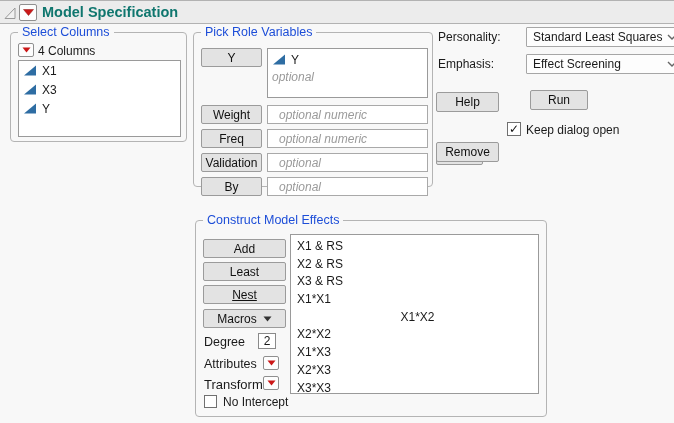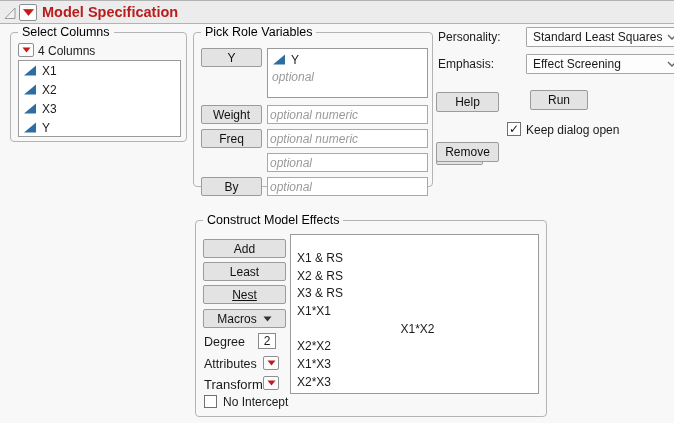--- a/index.html
+++ b/index.html
@@ -14,48 +14,48 @@
     position:absolute;left:0;top:0;width:674px;height:24px;
     background:#ececec;border-top:1px solid #b2b2b2;border-bottom:1px solid #b2b2b2;
     box-sizing:border-box;display:flex;align-items:center;
   }
   .disclosure{position:absolute;left:3px;top:5px;width:14px;height:14px;}
   .redtri-btn{
     position:absolute;left:19px;top:3px;width:18px;height:17px;
     background:#fdfdfd;border:1px solid #8f8f8f;border-radius:2px;
     box-sizing:border-box;display:flex;align-items:center;justify-content:center;cursor:pointer;
   }
-  .page-title{position:absolute;left:42px;top:3px;font-size:14.5px;font-weight:bold;color:#b91c1c;}
+  .page-title{position:absolute;left:42px;top:3px;font-size:14.5px;font-weight:bold;color:#0f766e;}
 
   
   .groupbox{
     position:absolute;border:1px solid #b4b4b4;border-radius:4px;box-sizing:border-box;
   }
   .groupbox>.gb-label{
     position:absolute;top:-8px;left:7px;background:#f8f8f8;padding:0 4px;
-    font-size:12.5px;color:#000000;white-space:nowrap;
+    font-size:12.5px;color:#1d4ed8;white-space:nowrap;
   }
 
   
   .btn{
     position:absolute;background:#e3e3e3;border:1px solid #9b9b9b;border-radius:2px;
     box-sizing:border-box;display:flex;align-items:center;justify-content:center;
     font-size:12px;color:#111;cursor:pointer;white-space:nowrap;
   }
   .listbox{
     position:absolute;background:#fff;border:1px solid #9a9a9a;box-sizing:border-box;overflow:hidden;
   }
   .lb-row{height:19px;display:flex;align-items:center;padding-left:4px;gap:5px;cursor:default;}
   .lb-row .txt{white-space:nowrap;}
   .icon14{width:14px;height:13px;flex:0 0 auto;}
 
   .inputbox{
     position:absolute;background:#fff;border:1px solid #a9a9a9;box-sizing:border-box;
     font-family:"Liberation Sans","DejaVu Sans",sans-serif;font-size:12px;color:#1a1a1a;
-    padding:0 2px;outline:none;
+    padding:0 11px;outline:none;
   }
   .inputbox::placeholder{font-style:italic;color:#9a9a9a;opacity:1;}
   .ph{font-style:italic;color:#9a9a9a;}
 
   .dropdown{
     position:absolute;background:#fdfdfd;border:1px solid #a6a6a6;box-sizing:border-box;
     display:flex;align-items:center;padding:0 6px;cursor:pointer;border-radius:1px;margin-left:28px;
   }
   .dropdown .dd-text{flex:1;white-space:nowrap;overflow:hidden;}
   .chev{width:10px;height:8px;flex:0 0 auto;margin-left:4px;}
@@ -103,26 +103,20 @@
       <div class="lb-row">
         <svg class="icon14" viewBox="0 0 14 13">
             <polygon points="1,11.5 13,11.5 13,1.5" fill="#2e6da3"></polygon>
           </svg>
         <span class="txt">X1</span>
       </div>
       <div class="lb-row">
         <svg class="icon14" viewBox="0 0 14 13">
             <polygon points="1,11.5 13,11.5 13,1.5" fill="#2e6da3"></polygon>
           </svg>
-        <span class="txt">X2</span>
-      </div>
-      <div class="lb-row">
-        <svg class="icon14" viewBox="0 0 14 13">
-            <polygon points="1,11.5 13,11.5 13,1.5" fill="#2e6da3"></polygon>
-          </svg>
         <span class="txt">X3</span>
       </div>
       <div class="lb-row">
         <svg class="icon14" viewBox="0 0 14 13">
             <polygon points="1,11.5 13,11.5 13,1.5" fill="#2e6da3"></polygon>
           </svg>
         <span class="txt">Y</span>
       </div>
     </div>
   </div>
@@ -142,20 +136,21 @@
         <span class="ph">optional</span>
       </div>
     </div>
 
     <div class="btn" style="left:7px;top:72px;width:61px;height:19px;">Weight</div>
     <input class="inputbox" style="left: 73px; top: 72px; width: 161px; height: 19px;" readonly="" placeholder="optional numeric">
 
     <div class="btn" style="left:7px;top:96px;width:61px;height:19px;">Freq</div>
     <input class="inputbox" style="left: 73px; top: 96px; width: 161px; height: 19px;" readonly="" placeholder="optional numeric">
 
+    <div class="btn" style="left:7px;top:120px;width:61px;height:19px;">Validation</div>
     <input class="inputbox" style="left: 73px; top: 120px; width: 161px; height: 19px;" readonly="" placeholder="optional">
 
     <div class="btn" style="left:7px;top:144px;width:61px;height:19px;">By</div>
     <input class="inputbox" style="left: 73px; top: 144px; width: 161px; height: 19px;" readonly="" placeholder="optional">
   </div>
 
   <span class="static-label" style="left:438px;top:30px;">Personality:</span>
   <div class="dropdown" style="left:498px;top:27px;width:158px;height:20px;">
     <span class="dd-text">Standard Least Squares</span>
     <svg class="chev" viewBox="0 0 10 8">
@@ -207,21 +202,21 @@
     <span class="static-label" style="left:8px;top:156px;font-size:13px;">Transform</span>
     <div class="mini-redtri" style="left:67px;top:155px;">
       <svg width="9" height="6" viewBox="0 0 9 6">
         <polygon points="0.5,0.5 8.5,0.5 4.5,5.5" fill="#cb1717"></polygon>
       </svg>
     </div>
 
     <div class="checkbox" style="left:8px;top:174px;width:13px;height:13px;"></div>
     <span class="cb-label" style="left:27px;top:174px;">No Intercept</span>
 
-    <div class="listbox" style="left:94px;top:13px;width:249px;height:160px;padding-top:16px;">
+    <div class="listbox" style="left:94px;top:13px;width:249px;height:160px;padding-top:4px;">
       <div style="height:17.7px;padding-left:6px;">X1 &amp; RS</div>
       <div style="height:17.7px;padding-left:6px;">X2 &amp; RS</div>
       <div style="height:17.7px;padding-left:6px;">X3 &amp; RS</div>
       <div style="height:17.7px;padding-left:6px;">X1*X1</div>
       <div style="height:17.7px;padding-left:6px;text-align:center;">X1*X2</div>
       <div style="height:17.7px;padding-left:6px;">X2*X2</div>
       <div style="height:17.7px;padding-left:6px;">X1*X3</div>
       <div style="height:17.7px;padding-left:6px;">X2*X3</div>
       <div style="height:17.7px;padding-left:6px;">X3*X3</div>
     </div>

